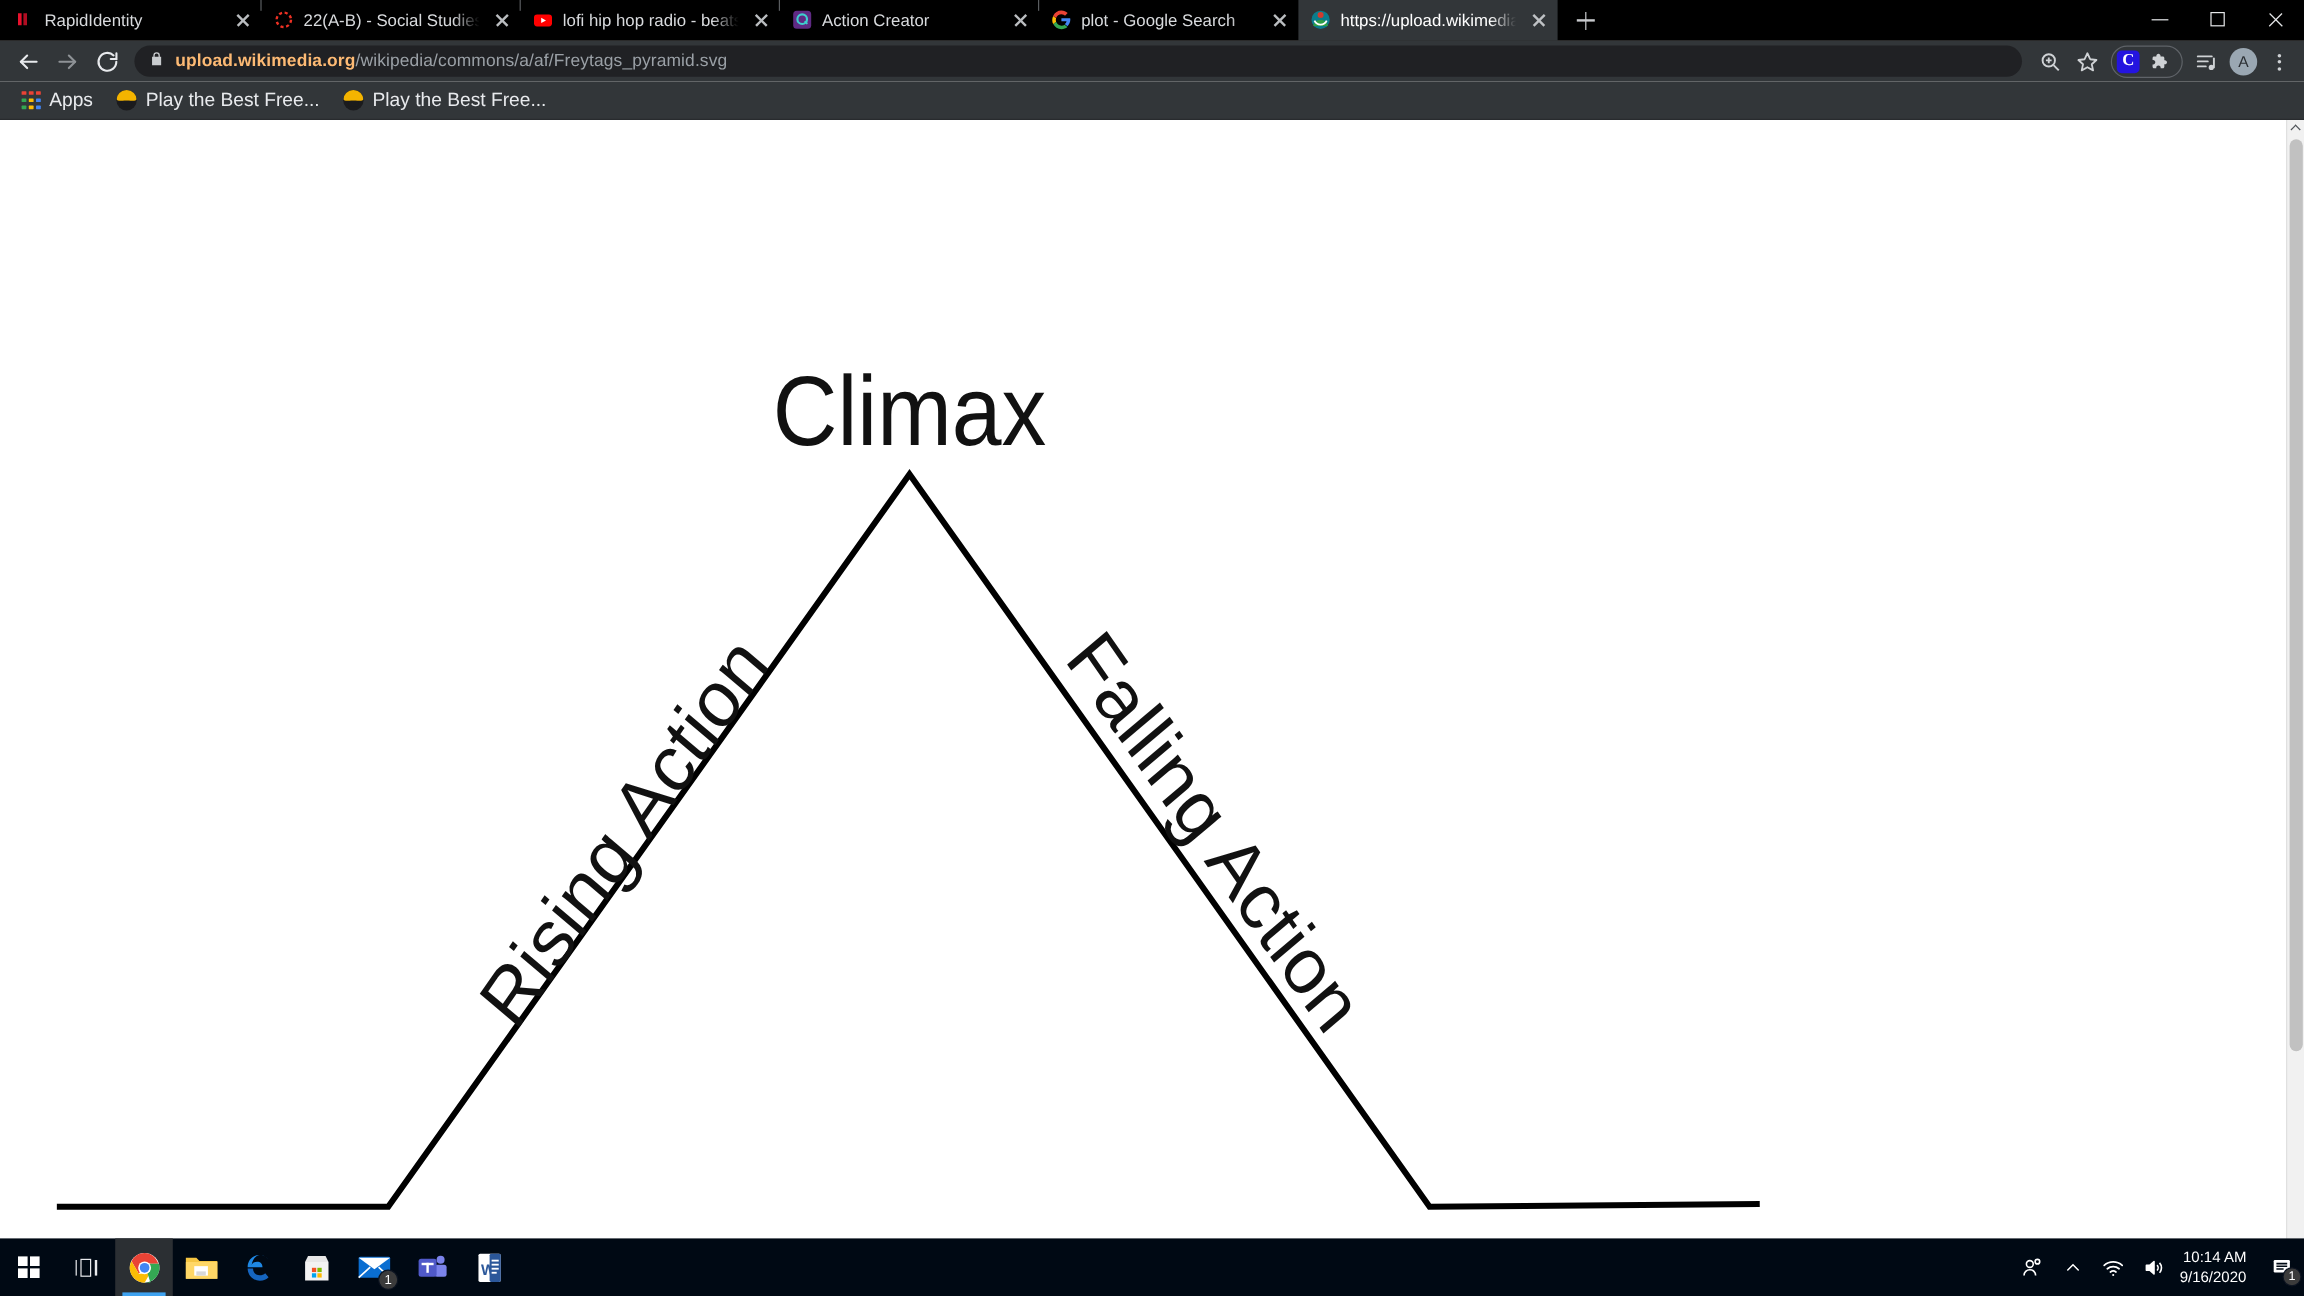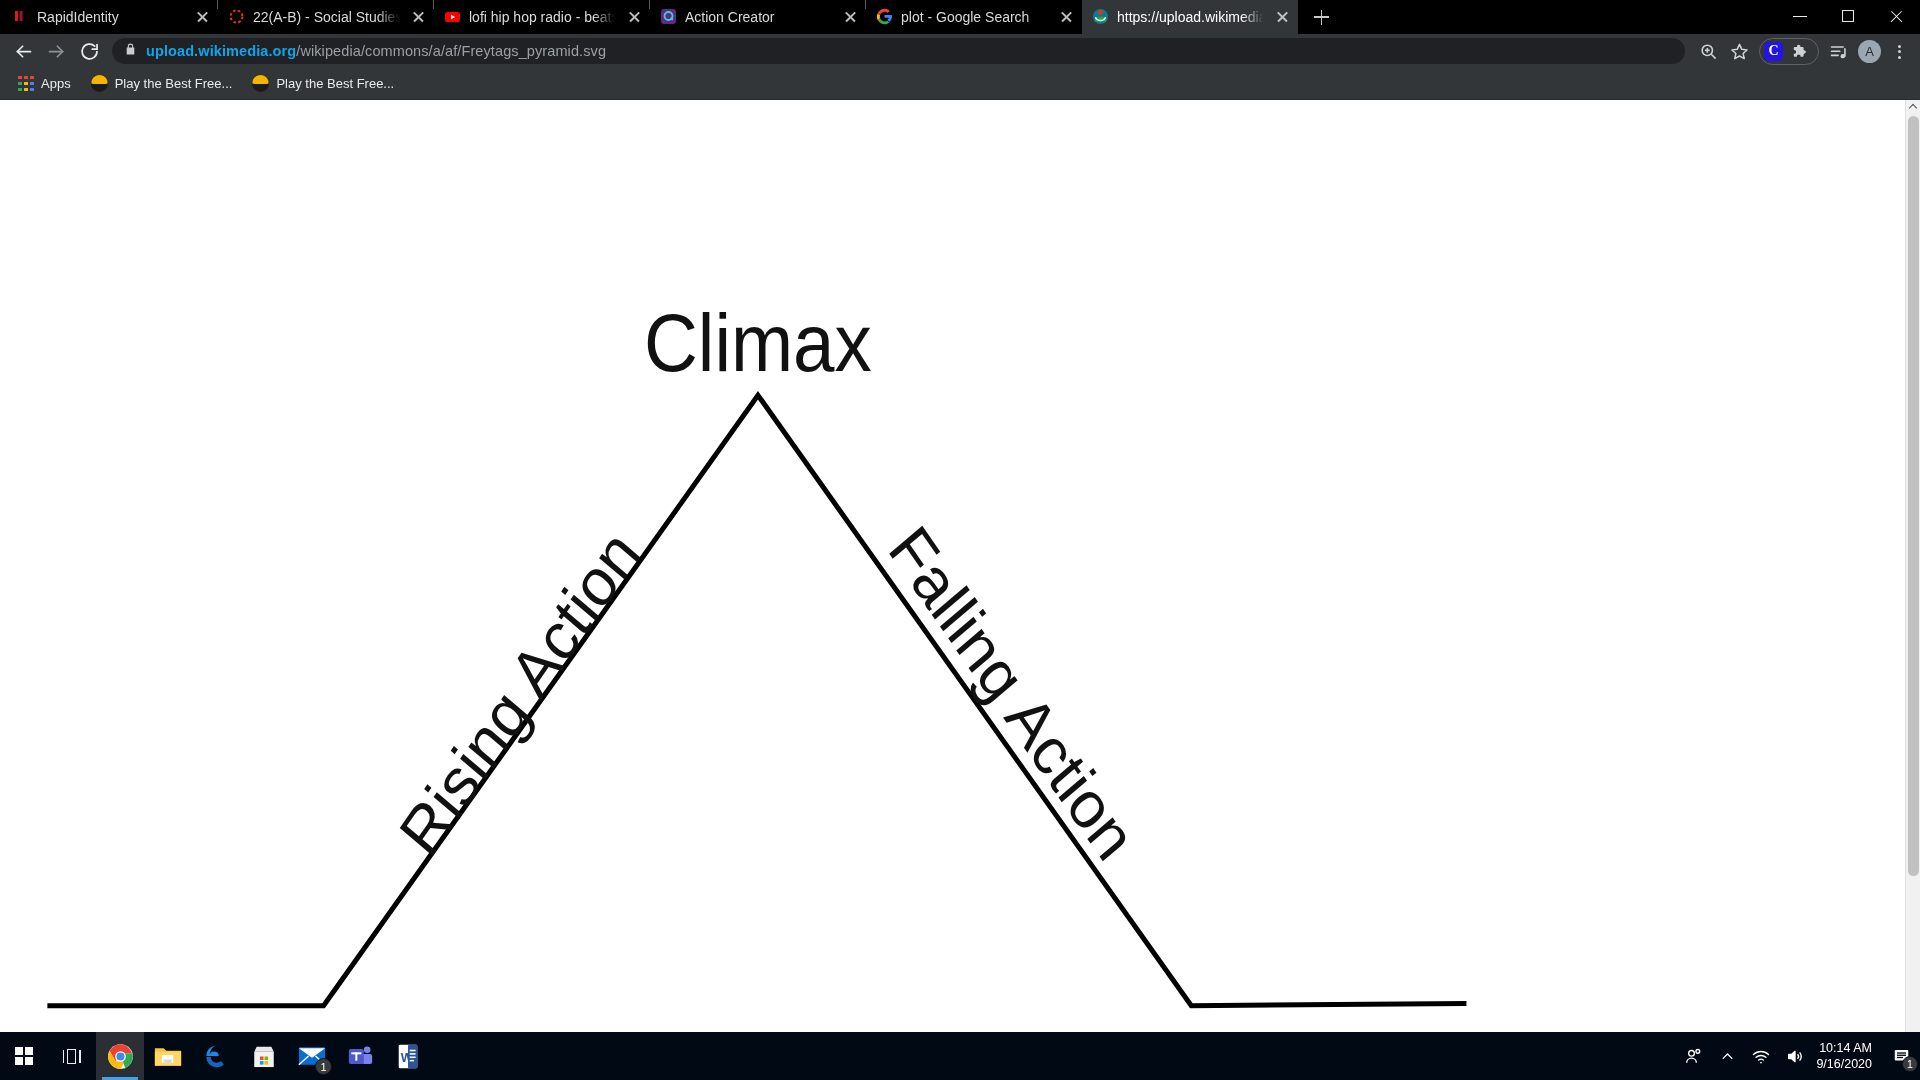--- a/index.html
+++ b/index.html
@@ -85,21 +85,21 @@
   .omnibox {
     flex: 1 1 auto; height: 26px; background: #202124;
     border-radius: 13px; margin: 0 7px 0 5px;
     display: flex; align-items: center; padding: 0 12px; gap: 9px;
     overflow: hidden;
   }
   .omnibox .urltext {
     font-size: 14.5px; color: #9aa0a6; white-space: nowrap;
     letter-spacing: .1px;
   }
-  .omnibox .urltext b { color: #0ea5e9; font-weight: 700; }
+  .omnibox .urltext b { color: #fdba74; font-weight: 700; }
   .tb-icon { width: 29px; height: 29px; position: relative; flex: 0 0 auto; }
   .ext-pill {
     display: flex; align-items: center; gap: 2px;
     border: 1px solid #5f6368; border-radius: 15px;
     height: 27px; padding: 0 4px; margin: 0 3px; flex: 0 0 auto;
   }
   .cbadge {
     width: 19px; height: 19px; border-radius: 4px; background: #2414e0;
     color: #fff; font-size: 14px; font-weight: 700;
     display: flex; align-items: center; justify-content: center;
@@ -121,21 +121,21 @@
 
   
   .bookmarks {
     height: 32px; background: #323639;
     display: flex; align-items: center; padding-left: 10px; gap: 4px;
     border-bottom: 1px solid #282b2e;
   }
   .bm {
     display: flex; align-items: center; gap: 7px;
     height: 26px; padding: 0 8px; border-radius: 4px;
-    color: #e8eaed; font-size: 13px; white-space: nowrap;
+    color: #e8eaed; font-size: 16px; white-space: nowrap;
   }
   .appsgrid { width: 16px; height: 16px; position: relative; }
   .appsgrid i {
     position: absolute; width: 3.6px; height: 3.6px; border-radius: .5px;
   }
   .gamepad {
     width: 17px; height: 17px; border-radius: 50%;
     background: #1b1b1d; position: relative; overflow: hidden;
   }
   .gamepad::before {

